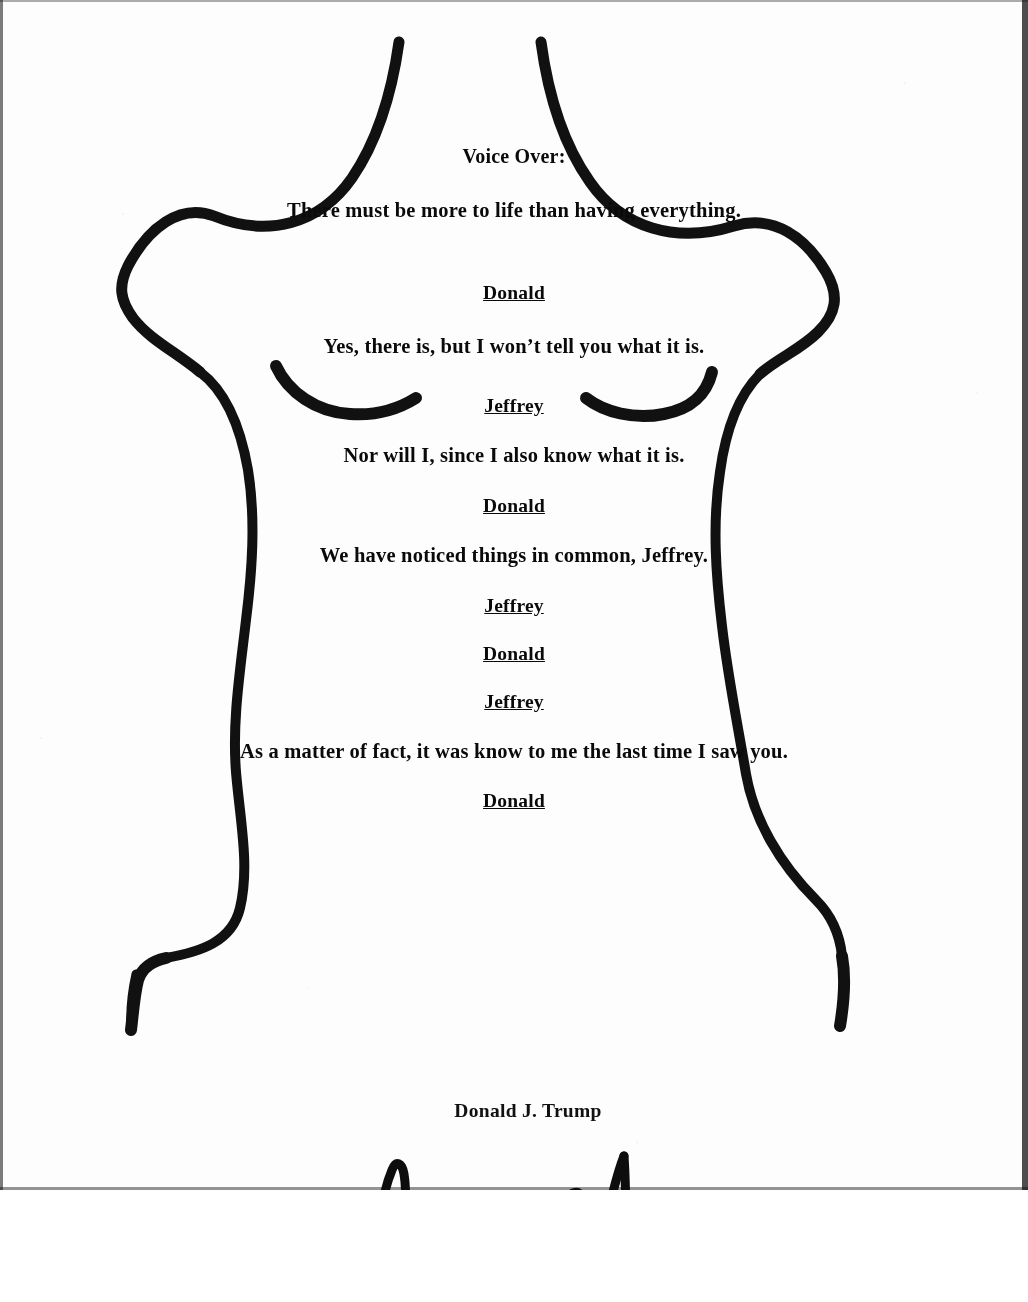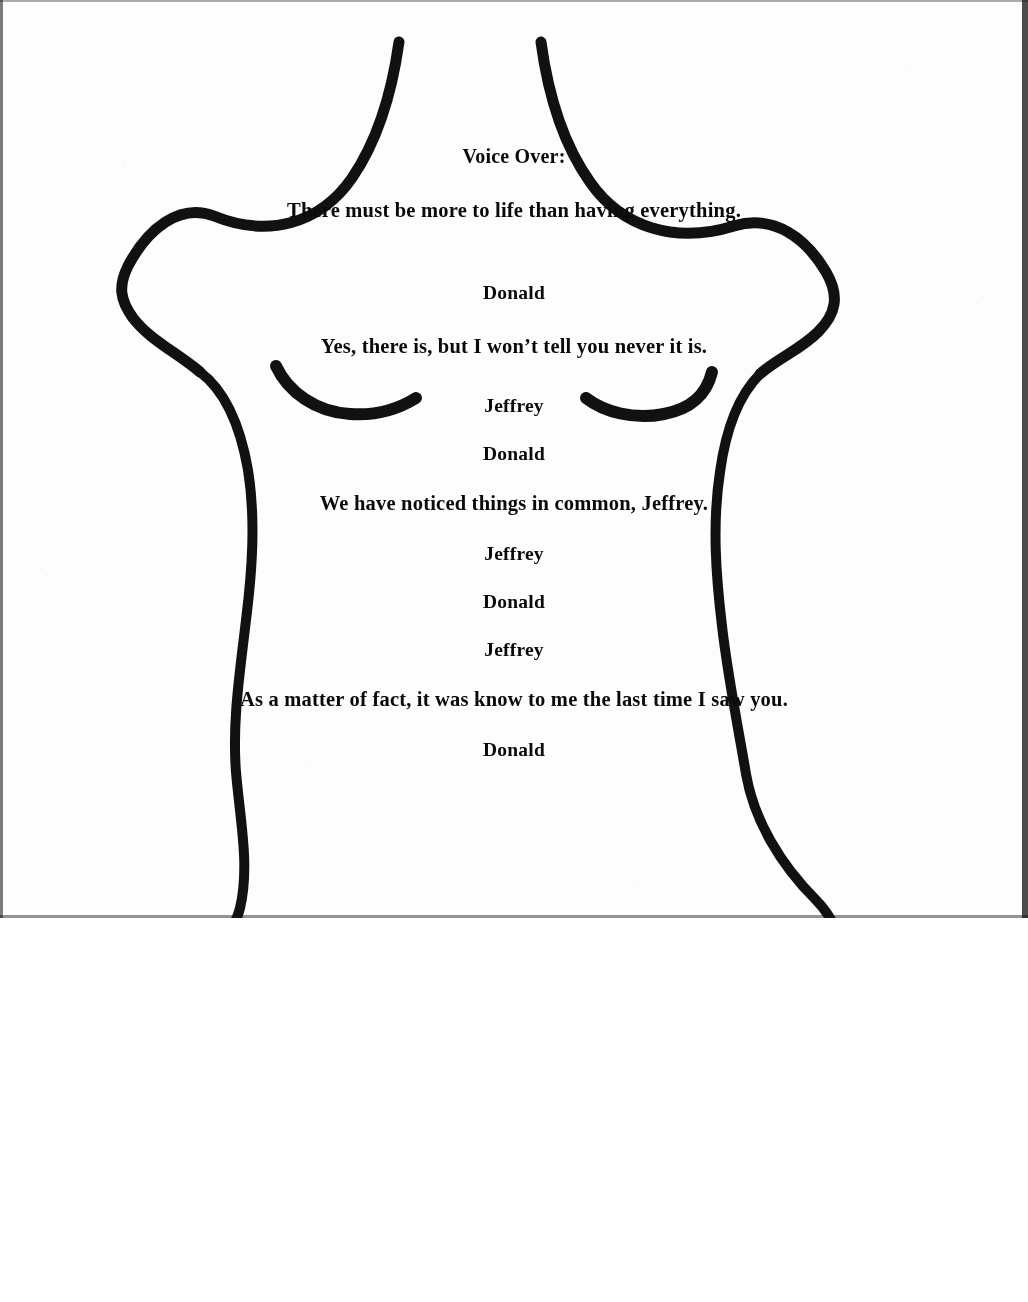--- a/index.html
+++ b/index.html
@@ -6,21 +6,21 @@
     margin: 0;
     padding: 0;
     background: #ffffff;
   }
   body {
     font-family: "Liberation Serif", serif;
   }
   #page {
     position: relative;
     width: 1028px;
-    height: 918px;
+    height: 1190px;
     background: #fdfdfd;
     overflow: hidden;
   }
   
   #page::before {
     content: "";
     position: absolute;
     inset: 0;
     background:
       radial-gradient(circle at 12% 18%, rgba(0,0,0,0.035) 0 1px, transparent 1.4px),
@@ -68,20 +68,21 @@
     margin-top: 145px;
   }
   .dialogue {
     font-size: 20.5px;
     line-height: 1.25;
     padding: 0 120px;
     text-align: center;
   }
   .speaker {
     font-size: 19.5px;
+    text-decoration: underline;
   }
   .sp-gap-1 { margin-top: 58px; }
   .sp-gap   { margin-top: 36px; }
   .dl-gap   { margin-top: 30px; }
   .dl-gap-s { margin-top: 26px; }
 
   #signature-block {
     position: absolute;
     left: 4px;
     top: 1100px;
@@ -133,22 +134,23 @@
 
       <path d="M276 366 C288 392 316 412 350 414 C378 416 400 408 416 398" stroke-width="12"></path>
       <path d="M586 398 C604 412 634 420 664 414 C690 409 706 396 712 372" stroke-width="12"></path>
     </g>
   </svg>
 
   <div id="script">
     <div class="line vo">Voice Over:</div>
     <div class="line dialogue dl-gap">There must be more to life than having everything.</div>
     <div class="line speaker sp-gap-1">Donald</div>
-    <div class="line dialogue dl-gap">Yes, there is, but I won’t tell you never it is.</div>
+    <div class="line dialogue dl-gap">Yes, there is, but I won’t tell you what it is.</div>
     <div class="line speaker sp-gap">Jeffrey</div>
+    <div class="line dialogue dl-gap-s">Nor will I, since I also know what it is.</div>
     <div class="line speaker dl-gap-s">Donald</div>
     <div class="line dialogue dl-gap-s">We have noticed things in common, Jeffrey.</div>
     <div class="line speaker dl-gap-s">Jeffrey</div>
     <div class="line speaker dl-gap-s">Donald</div>
     <div class="line speaker dl-gap-s">Jeffrey</div>
     <div class="line dialogue dl-gap-s">As a matter of fact, it was know to me the last time I saw you.</div>
     <div class="line speaker dl-gap-s">Donald</div>
   </div>
 
   <div id="signature-block">

